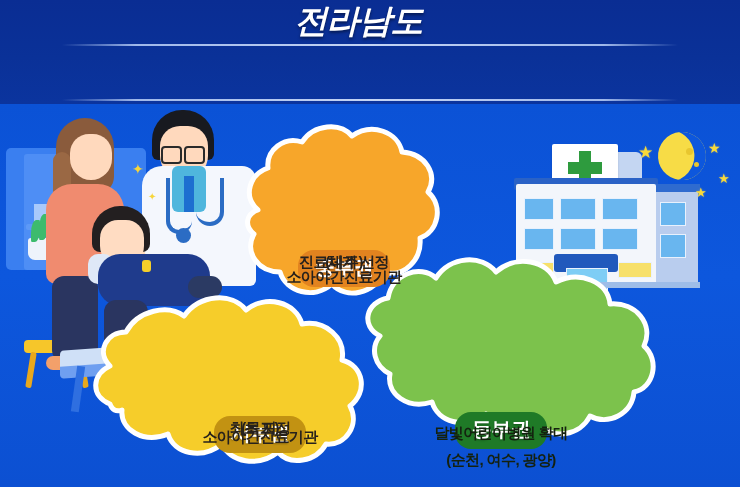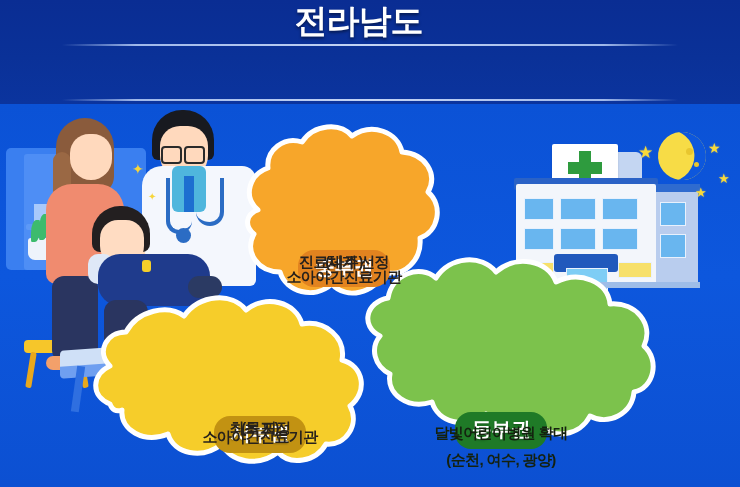--- a/index.html
+++ b/index.html
@@ -14,20 +14,21 @@
   .header{
     position:absolute;left:0;top:0;width:740px;height:104px;
     background:linear-gradient(180deg,#0a2d93 0%,#0a3198 55%,#0b349e 100%);
     overflow:hidden;
   }
   .hdr-title{
     position:absolute;left:0;top:1px;width:717px;text-align:center;
     font-size:33px;font-weight:bold;color:#ffffff;letter-spacing:-1px;
     text-shadow:0 2px 3px rgba(0,0,0,.45);
     line-height:40px;
+    font-style:italic;
   }
   .hdr-rule{
     position:absolute;height:2px;left:62px;width:616px;
     background:linear-gradient(90deg,rgba(150,180,240,0) 0%,#9fb8ea 12%,#c4d4f4 50%,#9fb8ea 88%,rgba(150,180,240,0) 100%);
   }
   .hdr-rule.top{top:44px;}
   .hdr-rule.bot{top:99px;}
   .hdr-sub{
     position:absolute;left:0;top:50px;width:740px;text-align:center;
     font-size:35px;font-weight:bold;color:#f6d01d;letter-spacing:-1.5px;

